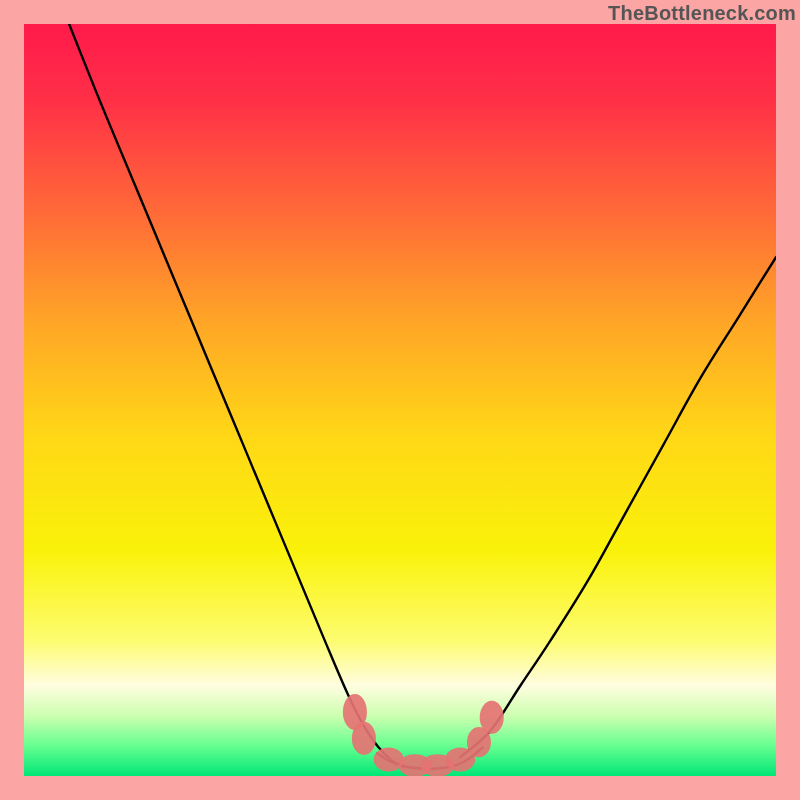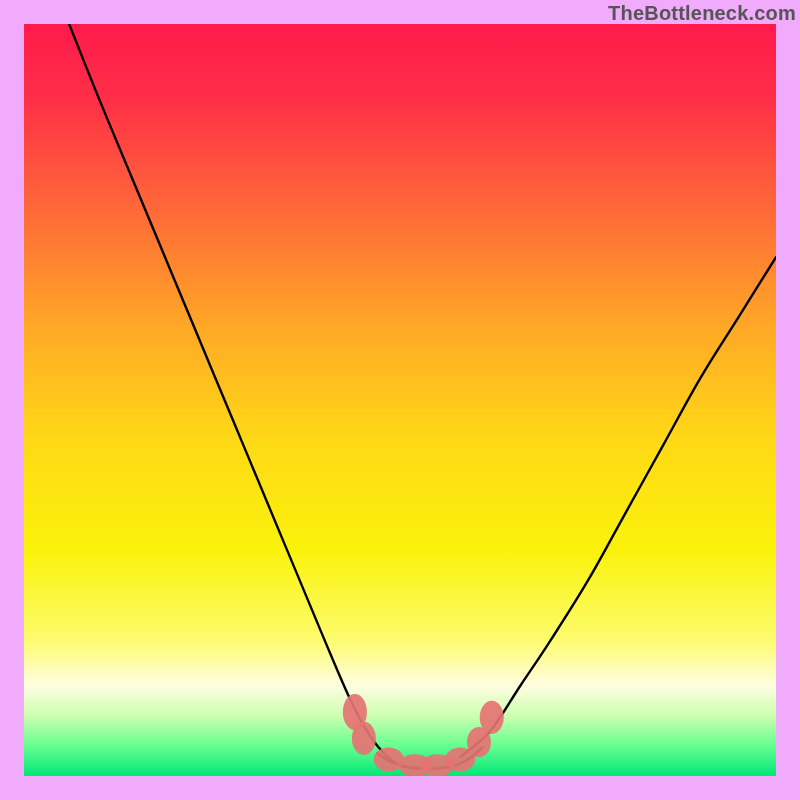--- a/index.html
+++ b/index.html
@@ -6,21 +6,21 @@
     margin: 0;
     padding: 0;
     width: 800px;
     height: 800px;
     overflow: hidden;
     font-family: Arial, sans-serif;
   }
   .frame {
     width: 800px;
     height: 800px;
-    background: #f0abfc;
+    background: #fca5a5;
     position: relative;
   }
   .plot {
     position: absolute;
     left: 24px;
     top: 24px;
     width: 752px;
     height: 752px;
   }
   .watermark {

